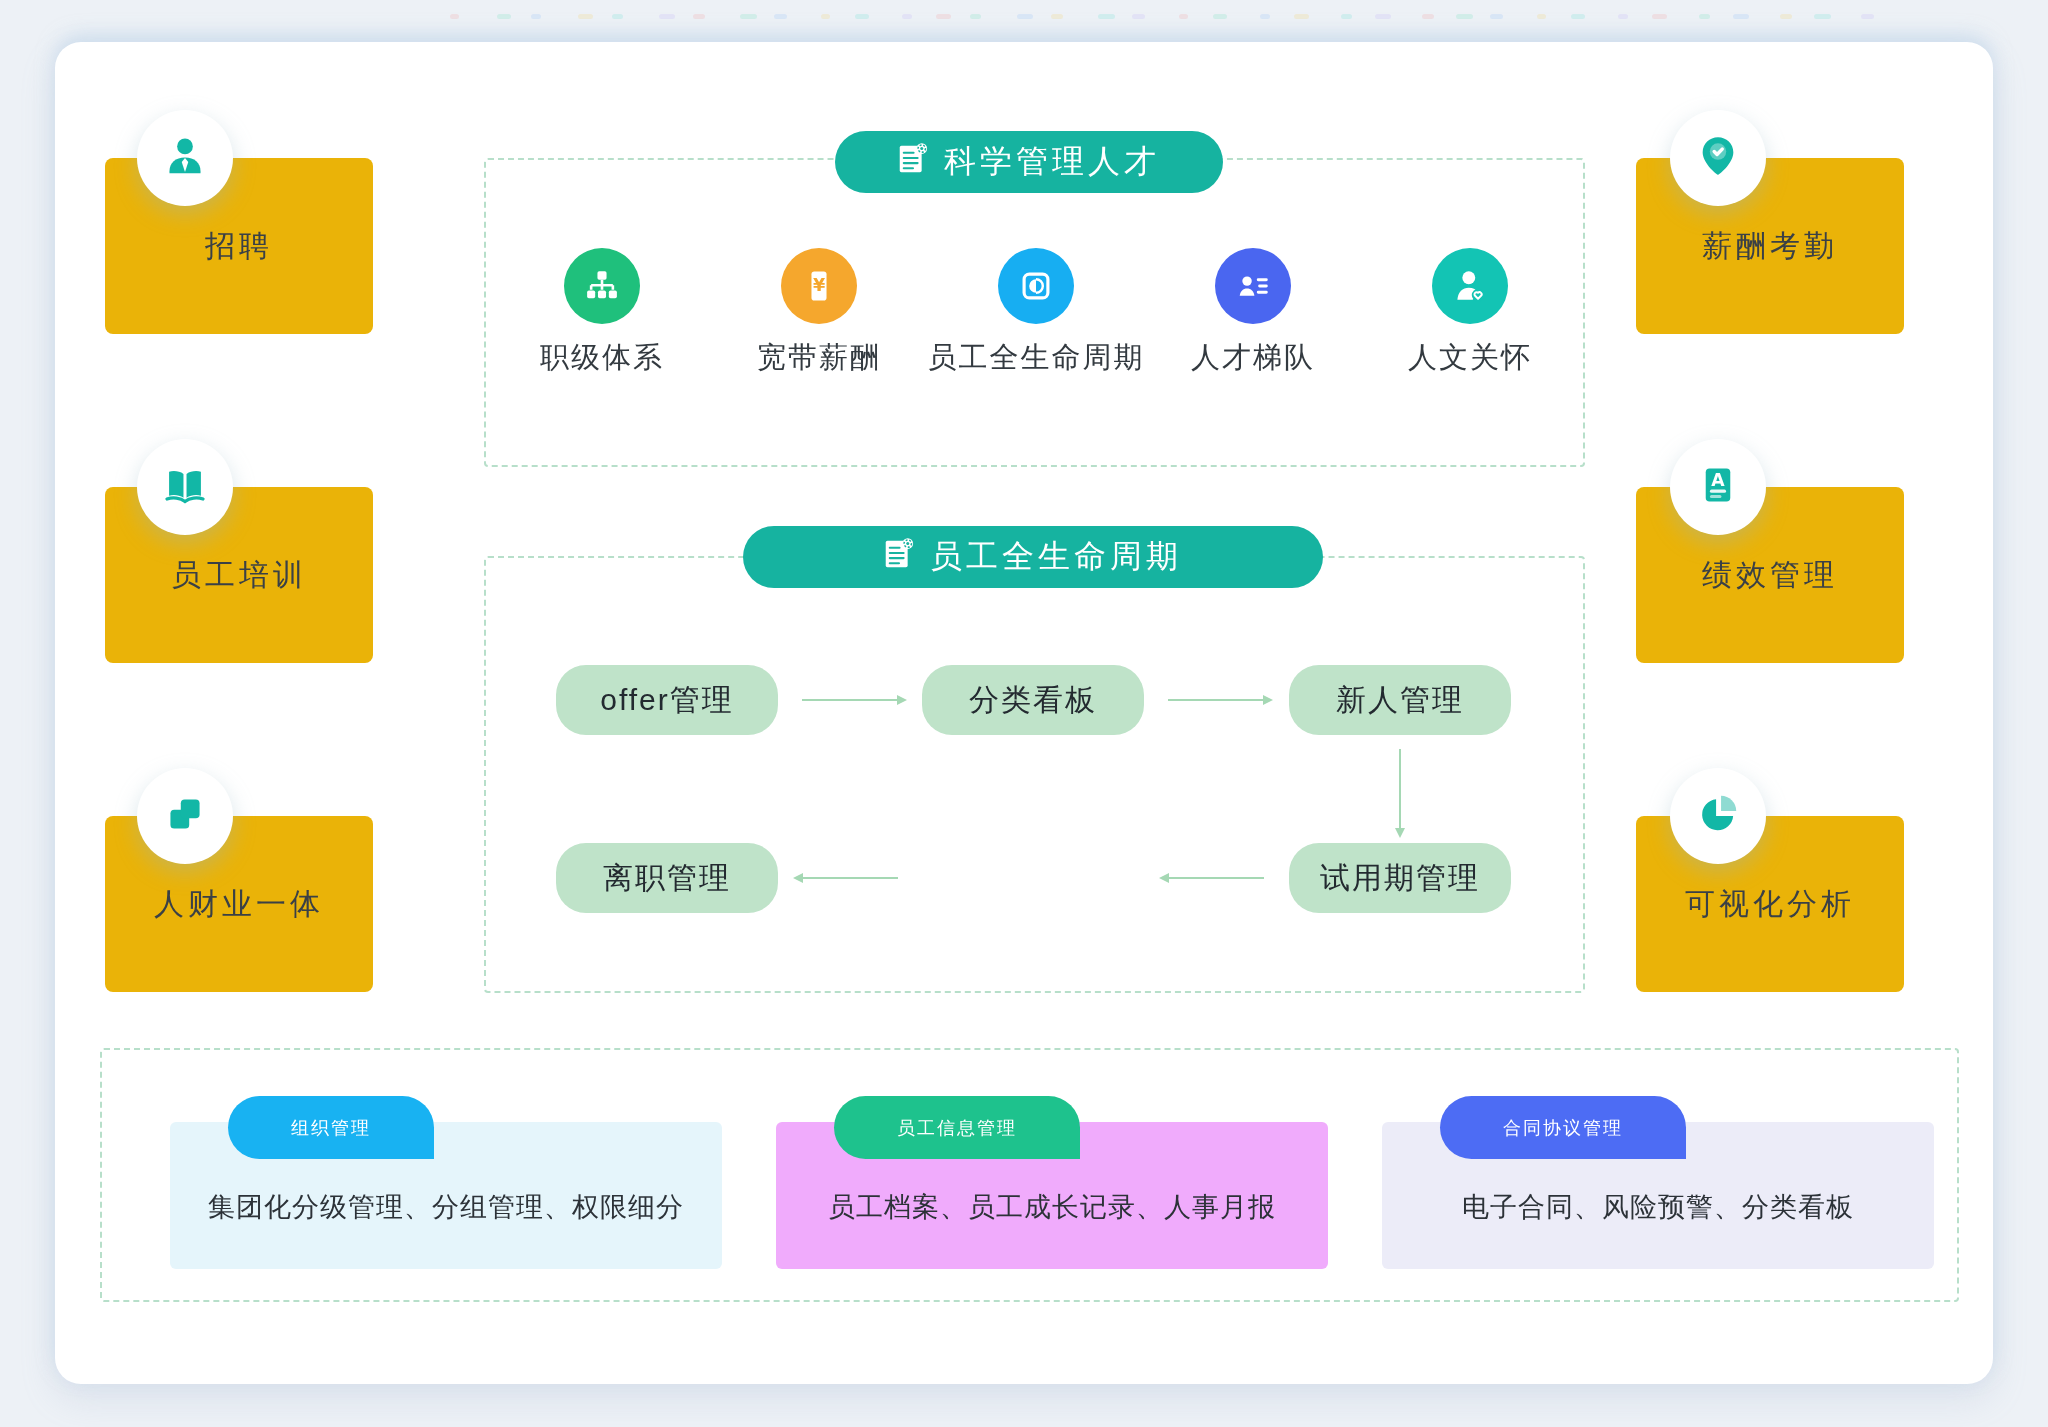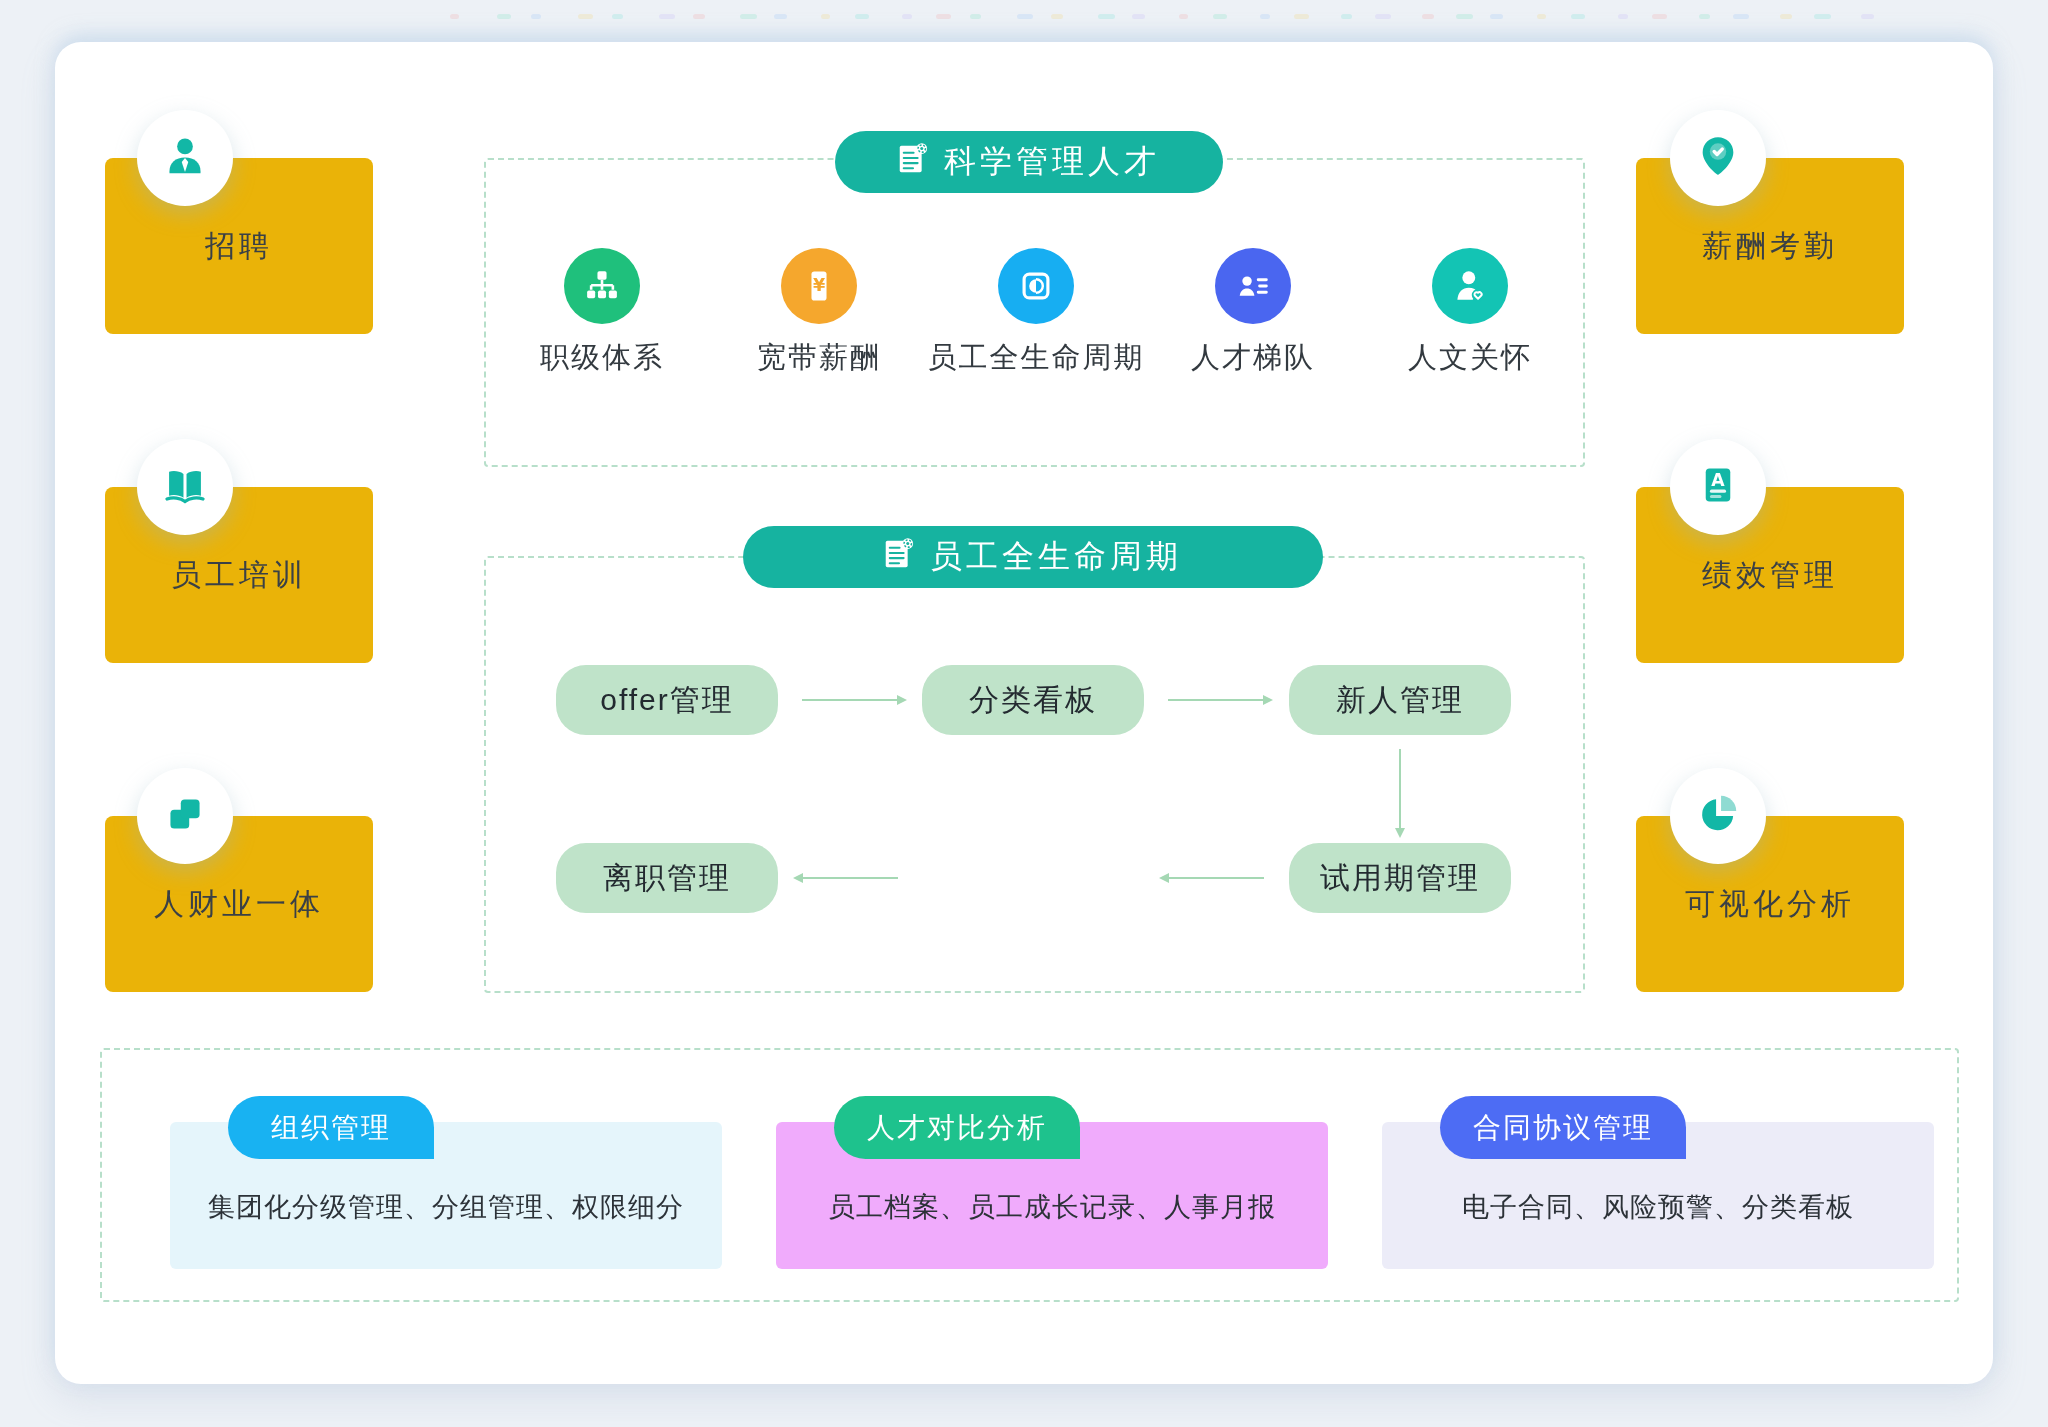--- a/index.html
+++ b/index.html
@@ -83,21 +83,21 @@
   
   .b-card{
     position:absolute;top:72px;width:552px;height:147px;border-radius:6px;
     display:flex;align-items:center;justify-content:center;padding-top:22px;box-sizing:border-box;
   }
   .b-card .desc{font-size:27px;color:#2c3238;letter-spacing:1px;white-space:nowrap;}
   .bc-1{left:68px;background:#e5f5fb;} .bc-2{left:674px;background:#f0abfc;} .bc-3{left:1280px;background:#ececf8;font-family:Liberation Serif, serif;}
   .b-pill{
     position:absolute;top:46px;height:63px;border-radius:32px 32px 0 32px;
     display:flex;align-items:center;justify-content:center;
-    color:#fff;font-size:28px;letter-spacing:2px;z-index:2;
+    color:#fff;font-size:18px;letter-spacing:2px;z-index:2;
   }
   .bp-1{left:126px;width:206px;background:#18b2f2;}
   .bp-2{left:732px;width:246px;background:#1ec28d;}
   .bp-3{left:1338px;width:246px;background:#4d6cf4;}
 </style>
 </head>
 <body>
 
 <div class="page">
 
@@ -319,21 +319,21 @@
 
   <div class="dashed-panel panel-bottom">
     <div class="b-card bc-1">
       <span class="desc">集团化分级管理、分组管理、权限细分</span>
     </div>
     <div class="b-pill bp-1">组织管理</div>
 
     <div class="b-card bc-2">
       <span class="desc">员工档案、员工成长记录、人事月报</span>
     </div>
-    <div class="b-pill bp-2">人才对比分析</div>
+    <div class="b-pill bp-2">员工信息管理</div>
 
     <div class="b-card bc-3">
       <span class="desc">电子合同、风险预警、分类看板</span>
     </div>
     <div class="b-pill bp-3">合同协议管理</div>
   </div>
 
 </div>
 
 </body></html>

